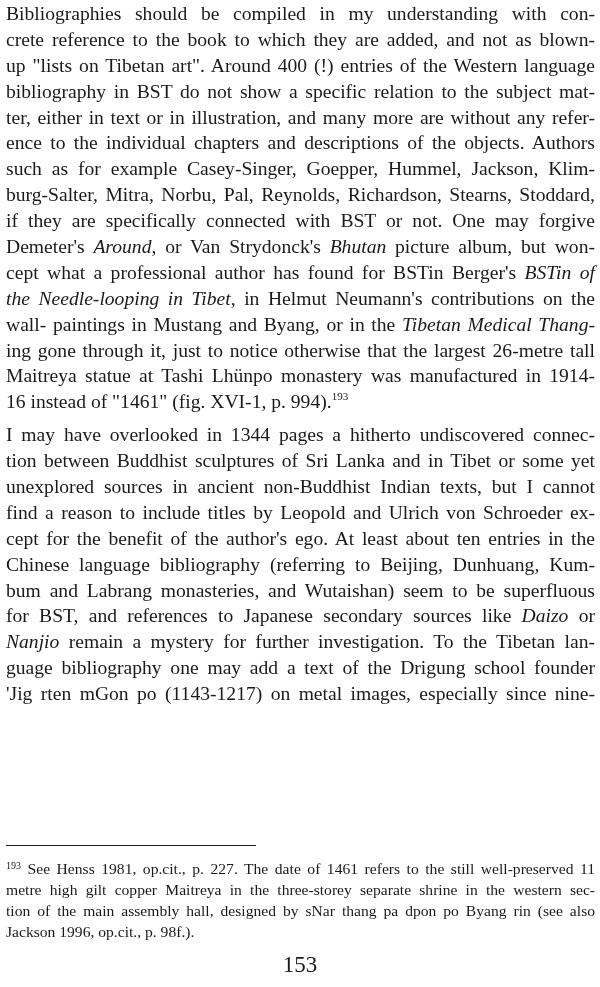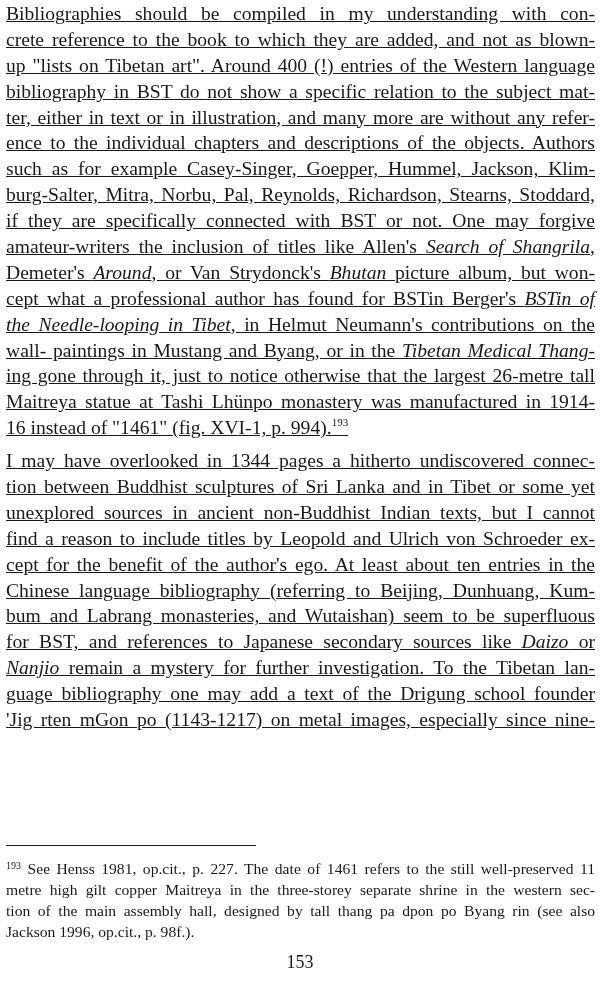--- a/index.html
+++ b/index.html
@@ -10,21 +10,20 @@
   }
   .page { position: absolute; left: 6px; top: 0; width: 589px; }
   .line {
     display: block;
     white-space: nowrap;
     font-size: 19.6px;
     line-height: 25.9px;
     height: 25.9px;
     text-align: justify;
     text-align-last: justify;
-    text-decoration: underline;
   }
   .line.last { text-align-last: left; }
   .para { margin: 0; }
   .para + .para { margin-top: 7px; }
   .p1 { padding-top: 1px; }
   em, i { font-style: italic; }
   sup { font-size: 11px; vertical-align: 0; position: relative; top: -8px; }
   .rule {
     position: absolute; left: 6px; top: 845px; width: 250px; height: 0;
     border-top: 1px solid #222;
@@ -32,39 +31,38 @@
   .footnotes { position: absolute; left: 6px; top: 858px; width: 589px; }
   .fline {
     display: block; white-space: nowrap;
     font-size: 15.6px; line-height: 21px; height: 21px;
     text-align: justify; text-align-last: justify;
   }
   .fline.last { text-align-last: left; }
   .fnum { font-size: 10px; position: relative; top: -5px; }
   .pagenum {
     position: absolute; top: 952px; left: 0; width: 600px;
-    text-align: center; font-size: 18px;
+    text-align: center; font-size: 23px;
   }
 </style>
 </head>
 <body>
 
 <div class="page">
 
   <div class="para p1">
     <span class="line">Bibliographies should be compiled in my understanding with con-</span>
     <span class="line">crete reference to the book to which they are added, and not as blown-</span>
     <span class="line">up "lists on Tibetan art". Around 400 (!) entries of the Western language</span>
     <span class="line">bibliography in BST do not show a specific relation to the subject mat-</span>
     <span class="line">ter, either in text or in illustration, and many more are without any refer-</span>
     <span class="line">ence to the individual chapters and descriptions of the objects. Authors</span>
     <span class="line">such as for example Casey-Singer, Goepper, Hummel, Jackson, Klim-</span>
     <span class="line">burg-Salter, Mitra, Norbu, Pal, Reynolds, Richardson, Stearns, Stoddard,</span>
     <span class="line">if they are specifically connected with BST or not. One may forgive</span>
-    <span class="line"><span>amateur-writers the inclusion of titles like Allen's </span><i>Search of Shangrila</i><span>,</span></span>
     <span class="line"><span>Demeter's </span><i>Around</i><span>, or Van Strydonck's </span><i>Bhutan</i><span> picture album, but won-</span></span>
     <span class="line"><span>cept what a professional author has found for BSTin Berger's </span><i>BSTin of</i></span>
     <span class="line"><i>the Needle-looping in Tibet</i><span>, in Helmut Neumann's contributions on the</span></span>
     <span class="line"><span>wall- paintings in Mustang and Byang, or in the </span><i>Tibetan Medical Thang-</i></span>
     <span class="line">ing gone through it, just to notice otherwise that the largest 26-metre tall</span>
     <span class="line">Maitreya statue at Tashi Lhünpo monastery was manufactured in 1914-</span>
     <span class="line last"><span>16 instead of "1461" (fig. XVI-1, p. 994).</span><sup>193</sup></span>
   </div>
 
   <div class="para">
@@ -80,17 +78,17 @@
     <span class="line">guage bibliography one may add a text of the Drigung school founder</span>
     <span class="line">'Jig rten mGon po (1143-1217) on metal images, especially since nine-</span>
   </div>
 </div>
 
 <div class="rule"></div>
 
 <div class="footnotes">
   <span class="fline"><span class="fnum">193</span><span> See Henss 1981, op.cit., p. 227. The date of 1461 refers to the still well-preserved 11</span></span>
   <span class="fline">metre high gilt copper Maitreya in the three-storey separate shrine in the western sec-</span>
-  <span class="fline">tion of the main assembly hall, designed by tall thang pa dpon po Byang rin (see also</span>
+  <span class="fline">tion of the main assembly hall, designed by sNar thang pa dpon po Byang rin (see also</span>
   <span class="fline last">Jackson 1996, op.cit., p. 98f.).</span>
 </div>
 
 <div class="pagenum">153</div>
 
 </body></html>

